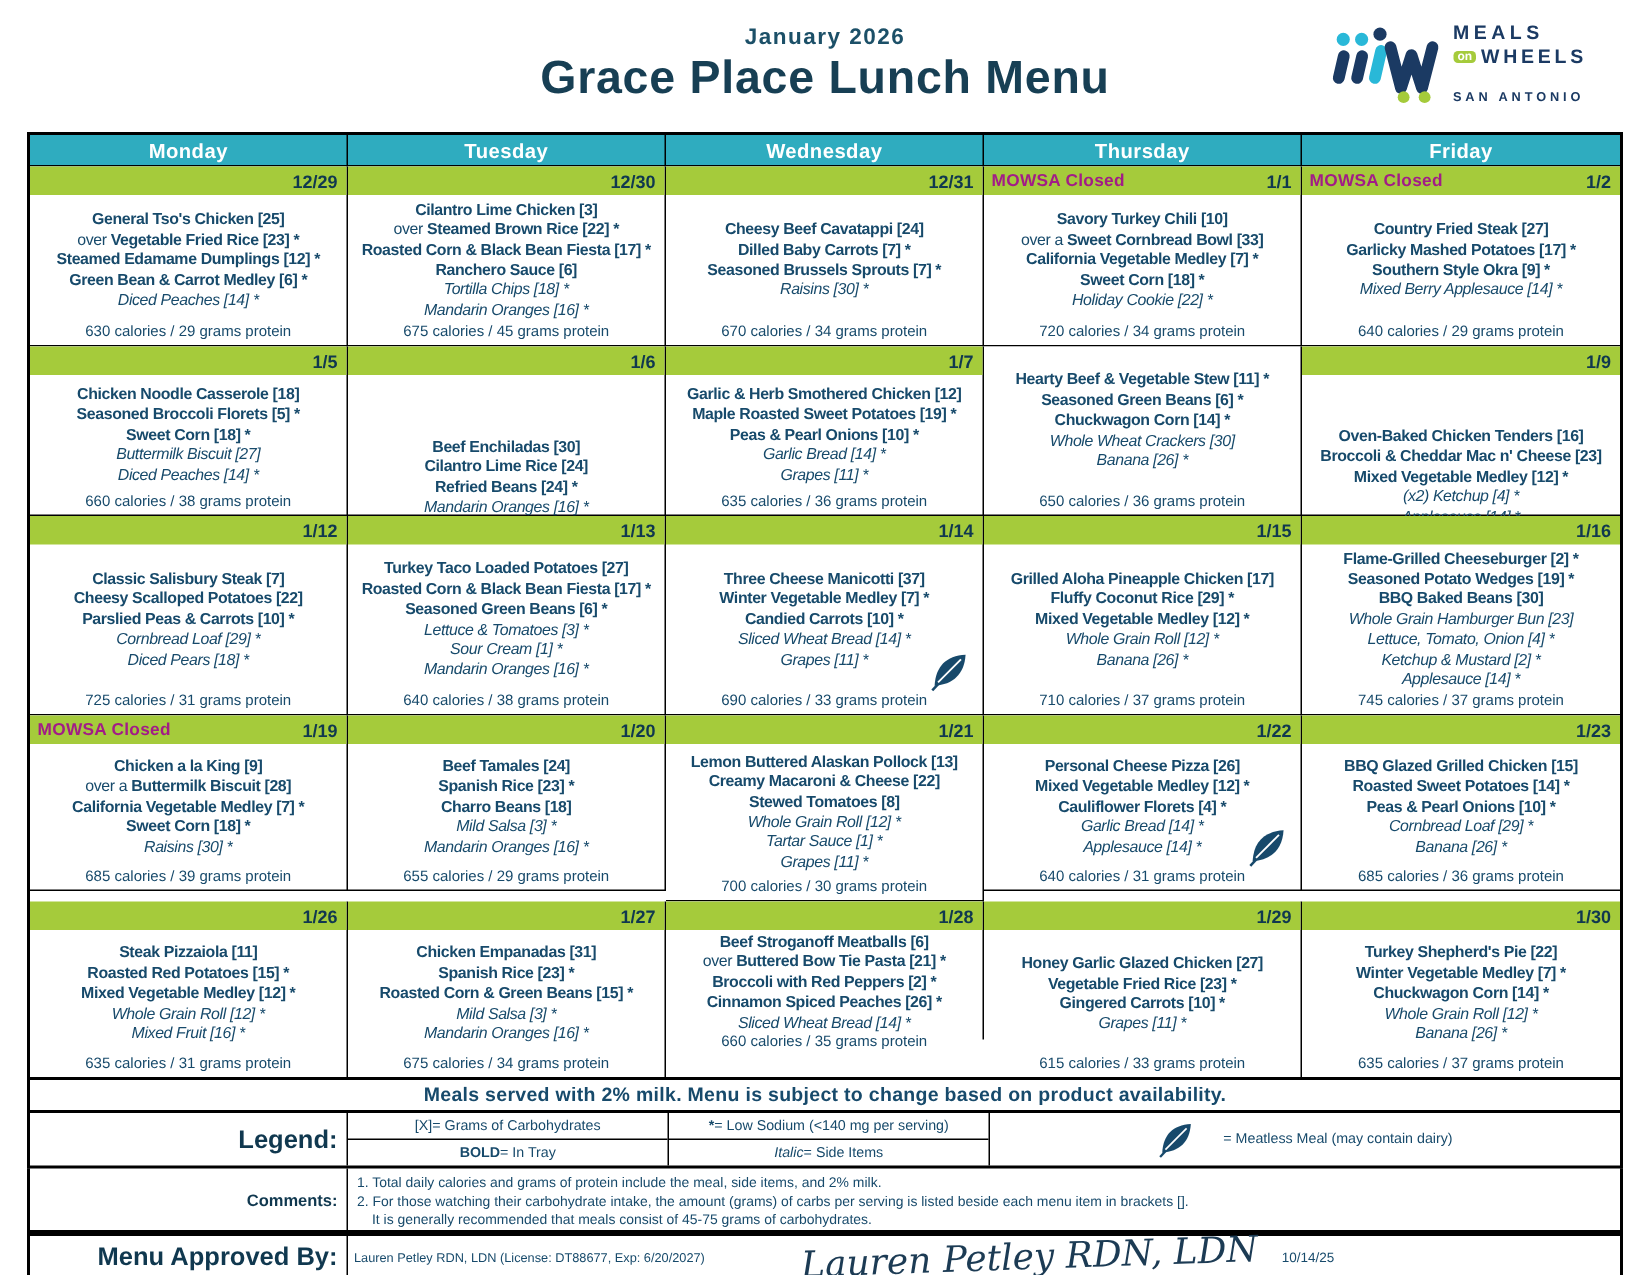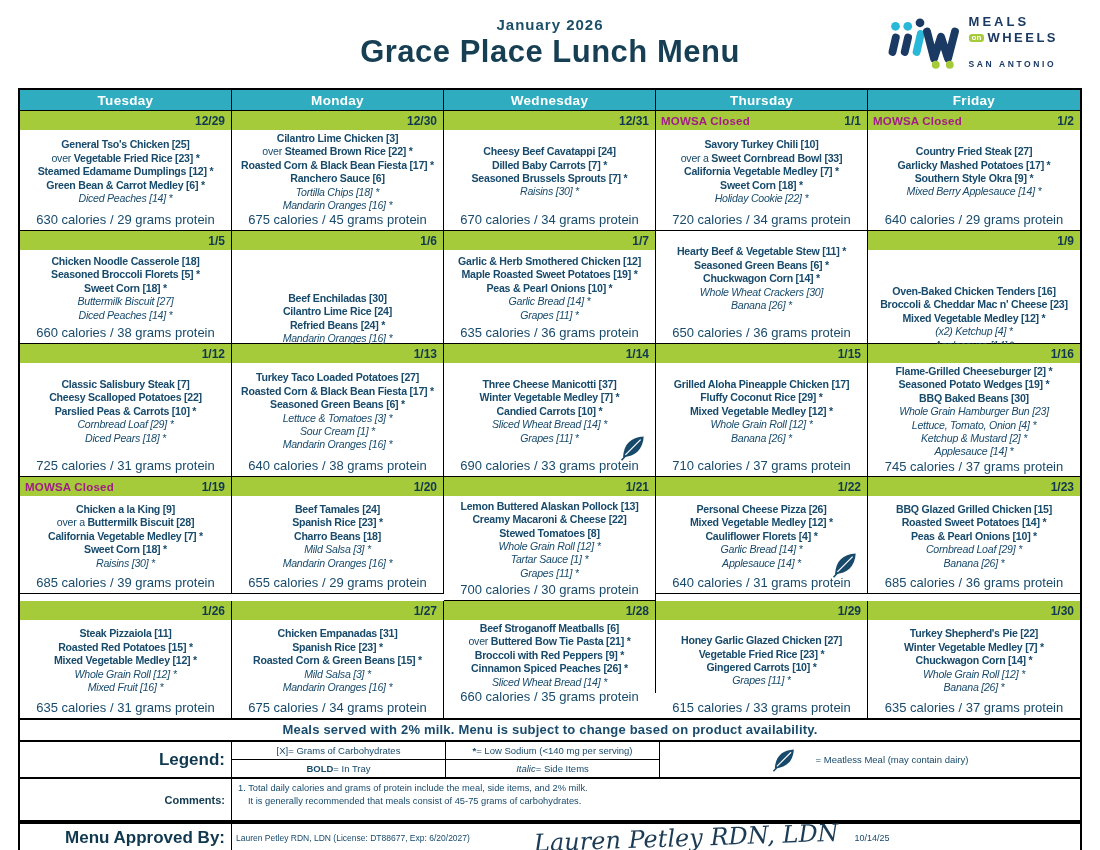--- a/index.html
+++ b/index.html
@@ -30,21 +30,21 @@
     text-align:center;line-height:21px;letter-spacing:.3px}
   .cell{display:flex;flex-direction:column;position:relative;background:#fff}
   .date-bar{height:19px;background:#A5CB3B;display:flex;align-items:center;flex:none}
   .closed{color:#A21C87;font-weight:bold;font-size:11.5px;padding-left:5px;margin-right:auto;letter-spacing:.2px}
   .date{margin-left:auto;color:#10384F;font-weight:bold;font-size:12px;padding-right:6px}
   .content{flex:1;display:flex;flex-direction:column;padding:2px 2px 2px;min-height:0}
   .items{flex:1;display:flex;flex-direction:column;justify-content:center}
   .item{color:#174A6B;font-weight:bold;font-size:10.6px;line-height:13.4px;text-align:center;letter-spacing:-.25px}
   .item .pfx{font-weight:normal}
   .item.side{font-style:italic;font-weight:normal}
-  .calories{font-size:13px;color:#174A6B;text-align:center;flex:none;padding-bottom:1px}
+  .calories{font-size:10px;color:#174A6B;text-align:center;flex:none;padding-bottom:1px}
   .leaf-wrap{position:absolute;right:9px;bottom:15px;width:26px;height:26px}
   .leaf-wrap svg,.lg-leaf svg{width:100%;height:100%;display:block}
 
   
   .banner{border:2px solid #000;border-top:none;height:22px;line-height:19px;text-align:center;
     font-weight:bold;font-size:13px;color:#174A6B;letter-spacing:.2px}
 
   
   .legend-row{display:grid;grid-template-columns:212px 214px 214px 1fr;border:2px solid #000;border-top:none;height:37px}
   .lbl-cell{border-right:1px solid #000;display:flex;align-items:center;justify-content:flex-end;
@@ -97,22 +97,22 @@
         <div class="lt-row">
           <span class="on-badge">on</span>
           <span class="lt-wheels">WHEELS</span>
         </div>
         <div class="lt-city">SAN ANTONIO</div>
       </div>
     </div>
   </div>
 
   <div class="cal" id="calendar">
+      <div class="day-head">Monday</div>
       <div class="day-head">Tuesday</div>
-      <div class="day-head">Monday</div>
       <div class="day-head">Wednesday</div>
       <div class="day-head">Thursday</div>
       <div class="day-head">Friday</div>
       <div class="cell" style="height: 120px;">
         <div class="date-bar">
           <span class="date">12/29</span>
         </div>
         <div class="content">
           <div class="items">
             <div class="item tray"><span>General Tso's Chicken [25]</span></div>
@@ -456,21 +456,21 @@
         </div>
       </div>
       <div class="cell" style="height: 92px;">
         <div class="date-bar">
           <span class="date">1/28</span>
         </div>
         <div class="content">
           <div class="items">
             <div class="item tray"><span>Beef Stroganoff Meatballs [6]</span></div>
             <div class="item tray"><span class="pfx">over </span><span>Buttered Bow Tie Pasta [21] *</span></div>
-            <div class="item tray"><span>Broccoli with Red Peppers [9] *</span></div>
+            <div class="item tray"><span>Broccoli with Red Peppers [2] *</span></div>
             <div class="item tray"><span>Cinnamon Spiced Peaches [26] *</span></div>
             <div class="item side"><span>Sliced Wheat Bread [14] *</span></div>
           </div>
           <div class="calories">660 calories / 35 grams protein</div>
         </div>
       </div>
       <div class="cell" style="height: 117px;">
         <div class="date-bar">
           <span class="date">1/29</span>
         </div>
@@ -534,20 +534,21 @@
           </svg>
         </span>
       <span>= Meatless Meal (may contain dairy)</span>
     </div>
   </div>
 
   <div class="comments-row">
     <div class="lbl-cell">Comments:</div>
     <div class="cm-body">
       <div class="cm-line">1. Total daily calories and grams of protein include the meal, side items, and 2% milk.</div>
+      <div class="cm-line">2. For those watching their carbohydrate intake, the amount (grams) of carbs per serving is listed beside each menu item in brackets [].</div>
       <div class="cm-line indent">It is generally recommended that meals consist of 45-75 grams of carbohydrates.</div>
     </div>
   </div>
 
   <div class="approval-row">
     <div class="lbl-cell">Menu Approved By:</div>
     <div class="ap-body">
       <span class="license">Lauren Petley RDN, LDN (License: DT88677, Exp: 6/20/2027)</span>
       <span class="signature">Lauren Petley RDN, LDN</span>
       <span class="ap-date">10/14/25</span>

